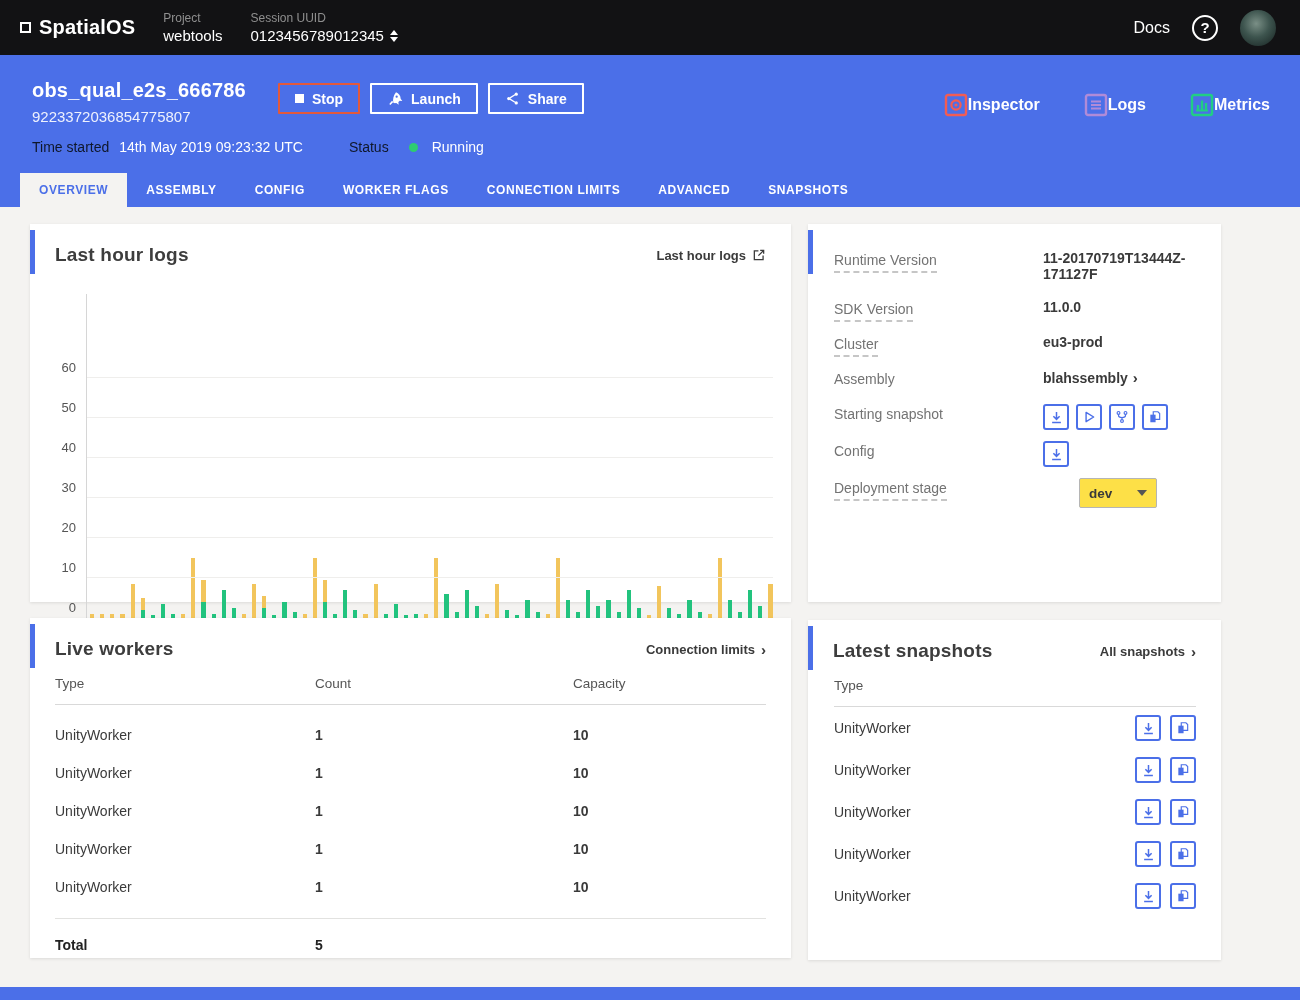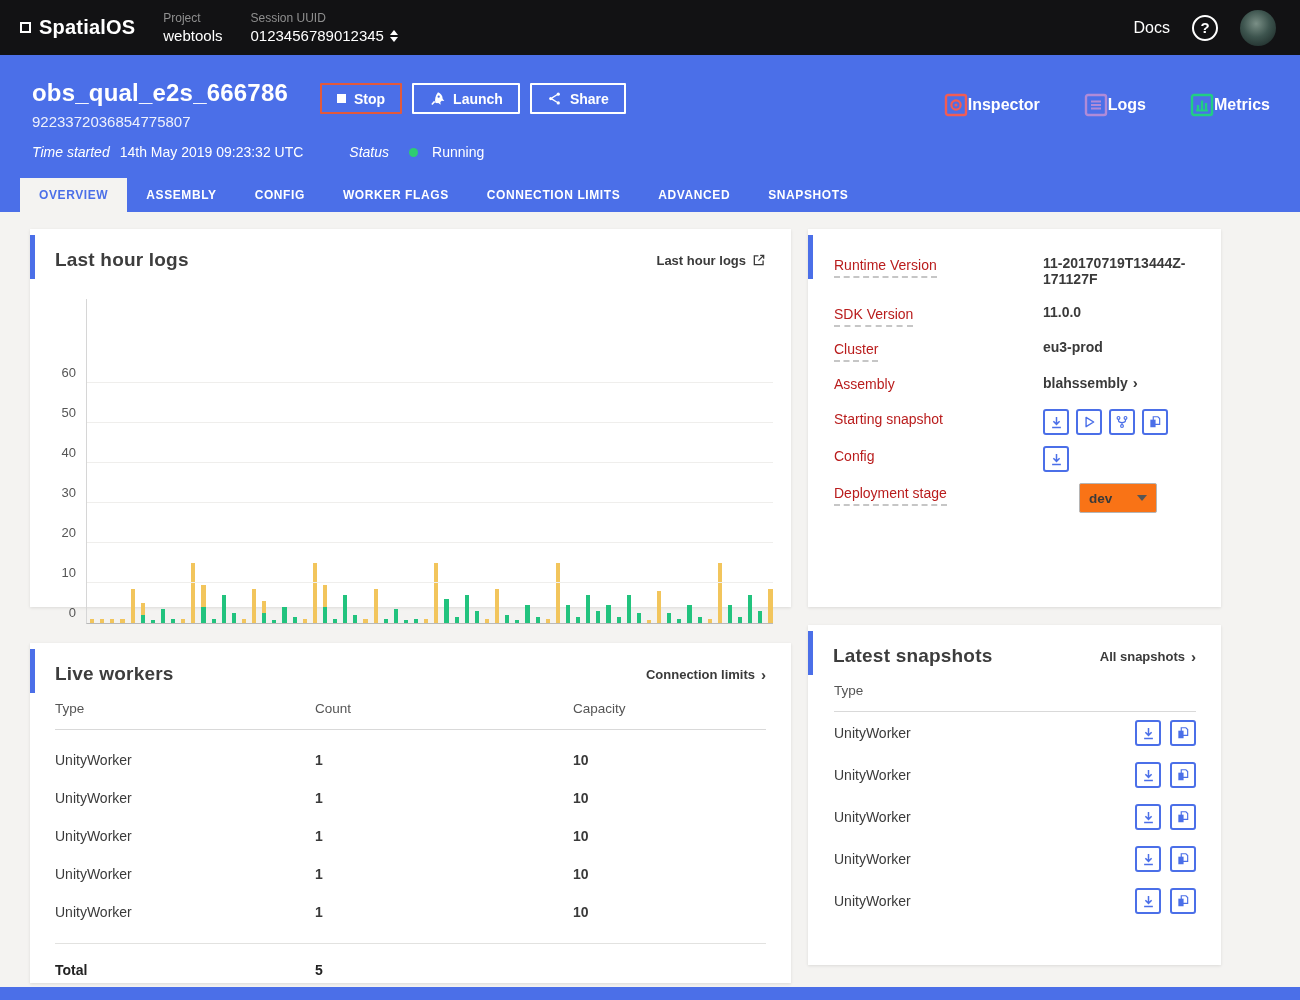--- a/index.html
+++ b/index.html
@@ -18,42 +18,42 @@
   .sort-arrows .up { border-bottom:5px solid #fff; }
   .sort-arrows .dn { border-top:5px solid #fff; }
   .topbar-right { margin-left:auto; display:flex; align-items:center; gap:22px; }
   .docs-link { font-size:16px; color:#fff; cursor:pointer; }
   .help-circle { width:26px; height:26px; border:2px solid #fff; border-radius:50%; display:flex; align-items:center; justify-content:center; font-size:15px; font-weight:bold; cursor:pointer; }
   .avatar { width:36px; height:36px; border-radius:50%; background:radial-gradient(circle at 45% 38%, #7a8f86 0%, #3d544e 45%, #15201f 100%); cursor:pointer; }
 
   
   .hero { background:#4b6fe8; color:#fff; position:relative; padding:0; }
   .hero-top { display:flex; align-items:flex-start; padding:24px 30px 0 32px; }
-  .hero-titles .title { font-size:24px; font-weight:bold; letter-spacing:.2px; }
+  .hero-titles .title { font-size:20px; font-weight:bold; letter-spacing:.2px; }
   .hero-titles .subtitle { font-size:15px; margin-top:6px; color:#eef1fd; }
   .hero-buttons { display:flex; gap:10px; margin-left:32px; margin-top:4px; }
   .hbtn { height:31px; display:flex; align-items:center; gap:8px; padding:0 15px; border:2px solid #fff; background:transparent; color:#fff; font-size:14px; font-weight:bold; font-family:inherit; cursor:pointer; border-radius:1px; }
   .hbtn.stop { border-color:#e2593c; }
   .stop-square { width:9px; height:9px; background:#fff; display:inline-block; }
   .hero-links { margin-left:auto; display:flex; align-items:center; gap:44px; margin-top:14px; }
   .hero-link { display:flex; align-items:center; font-size:16px; font-weight:bold; cursor:pointer; }
   .hero-meta { display:flex; align-items:center; gap:10px; padding:14px 32px 0 32px; font-size:14px; }
-  .meta-lbl { color:#ffffff;font-style:italic; }
+  .meta-lbl { color:#0f172a; }
   .meta-val { color:#fff; }
   .meta-status { margin-left:36px; }
   .status-dot { width:9px; height:9px; border-radius:50%; background:#2ecc71; display:inline-block; margin:0 4px 0 10px; }
 
   
   .tabs { display:flex; margin-top:18px; padding-left:20px; }
   .tab { height:34px; display:flex; align-items:center; padding:0 19px; font-size:12px; font-weight:bold; letter-spacing:.6px; color:#fff; cursor:pointer; }
   .tab.active { background:#f4f3f1; color:#4b6fe8; }
 
   
   .content { padding:17px 30px 0 30px; display:flex; gap:17px; }
-  .col-left { width:761px; display:flex; flex-direction:column; gap:36px; }
+  .col-left { width:761px; display:flex; flex-direction:column; gap:16px; }
   .col-right { width:413px; display:flex; flex-direction:column; gap:18px; }
   .card { background:#fff; box-shadow:0 1px 3px rgba(0,0,0,.10); position:relative; }
   .card-accent { position:absolute; left:0; top:6px; width:5px; height:44px; background:#4b6fe8; }
   .card-head { display:flex; align-items:center; justify-content:space-between; padding:20px 25px 0 25px; }
   .card-title { font-size:19px; font-weight:bold; color:#3d3d3d; letter-spacing:.2px; }
   .card-link { font-size:13px; font-weight:bold; color:#3a3a3a; display:flex; align-items:center; gap:6px; cursor:pointer; }
   .chev { font-size:15px; font-weight:bold; }
 
   
   .chart-wrap { height:325px; margin:28px 18px 0 12px; position:relative; display:flex; }
@@ -62,28 +62,28 @@
   .plot { flex:1; position:relative; border-left:1px solid #d6d6d6; border-bottom:1px solid #b9b9b9; }
   .gridline { position:absolute; left:0; right:0; height:1px; background:#efeeec; }
   .bars { position:absolute; left:3px; right:0; bottom:0; display:flex; align-items:flex-end; gap:6px; }
   .bar-col { width:5px; display:flex; flex-direction:column; }
   .seg.green { background:#22c37e; }
   .seg.yellow { background:#f2c55c; }
 
   
   .d-rows { padding:26px 25px 0 26px; }
   .d-row { display:flex; align-items:flex-start; margin-bottom:17px; min-height:18px; }
-  .d-lbl { width:209px; font-size:14px; color:#b91c1c; flex-shrink:0; padding-top:2px; }
+  .d-lbl { width:209px; font-size:14px; color:#737373; flex-shrink:0; padding-top:2px; }
   .d-lbl span { padding-bottom:3px; }
   .d-lbl.dashed span { border-bottom:2px dashed #c6c6c6; }
   .d-val { font-size:14px; color:#3a3a3a; font-weight:bold; }
   .d-val.link { cursor:pointer; display:flex; align-items:center; gap:5px; }
   .iconbtn-row { display:flex; gap:7px; }
   .iconbtn { width:26px; height:26px; border:2px solid #4b6fe8; border-radius:3px; background:#fff; display:flex; align-items:center; justify-content:center; cursor:pointer; padding:0; }
-  .select-box { width:78px; height:26px; border:1px solid #b5b5b5; border-radius:2px; background:#f97316; display:flex; align-items:center; justify-content:space-between; padding:14px 9px; font-size:13.5px; color:#3a3a3a; font-weight:bold; cursor:pointer; }
+  .select-box { width:78px; height:26px; border:1px solid #b5b5b5; border-radius:2px; background:#fde047; display:flex; align-items:center; justify-content:space-between; padding:14px 9px; font-size:13.5px; color:#3a3a3a; font-weight:bold; cursor:pointer; }
   .caret { width:0; height:0; border-left:5px solid transparent; border-right:5px solid transparent; border-top:6px solid #555; }
   .tags-line { display:flex; gap:9px; align-items:center; }
   .tag-input { width:112px; height:25px; border:1px solid #ccc; background:#fbfbfa; font-family:inherit; font-size:13px; padding:0 6px; }
   .plus-btn { width:26px; height:26px; border:2px solid #4b6fe8; border-radius:3px; background:#fff; color:#4b6fe8; font-size:18px; font-weight:bold; line-height:1; display:flex; align-items:center; justify-content:center; cursor:pointer; }
   .chip-row { margin-top:11px; display:flex; }
   .chip { display:flex; align-items:center; height:26px; }
   .chip-body { display:flex; align-items:center; gap:7px; background:#ececea; height:100%; padding:0 11px; font-size:13px; color:#3a3a3a; }
   .chip-x { width:27px; height:100%; background:#dedddb; display:flex; align-items:center; justify-content:center; font-size:13px; color:#555; cursor:pointer; font-weight:bold; }
 
   

